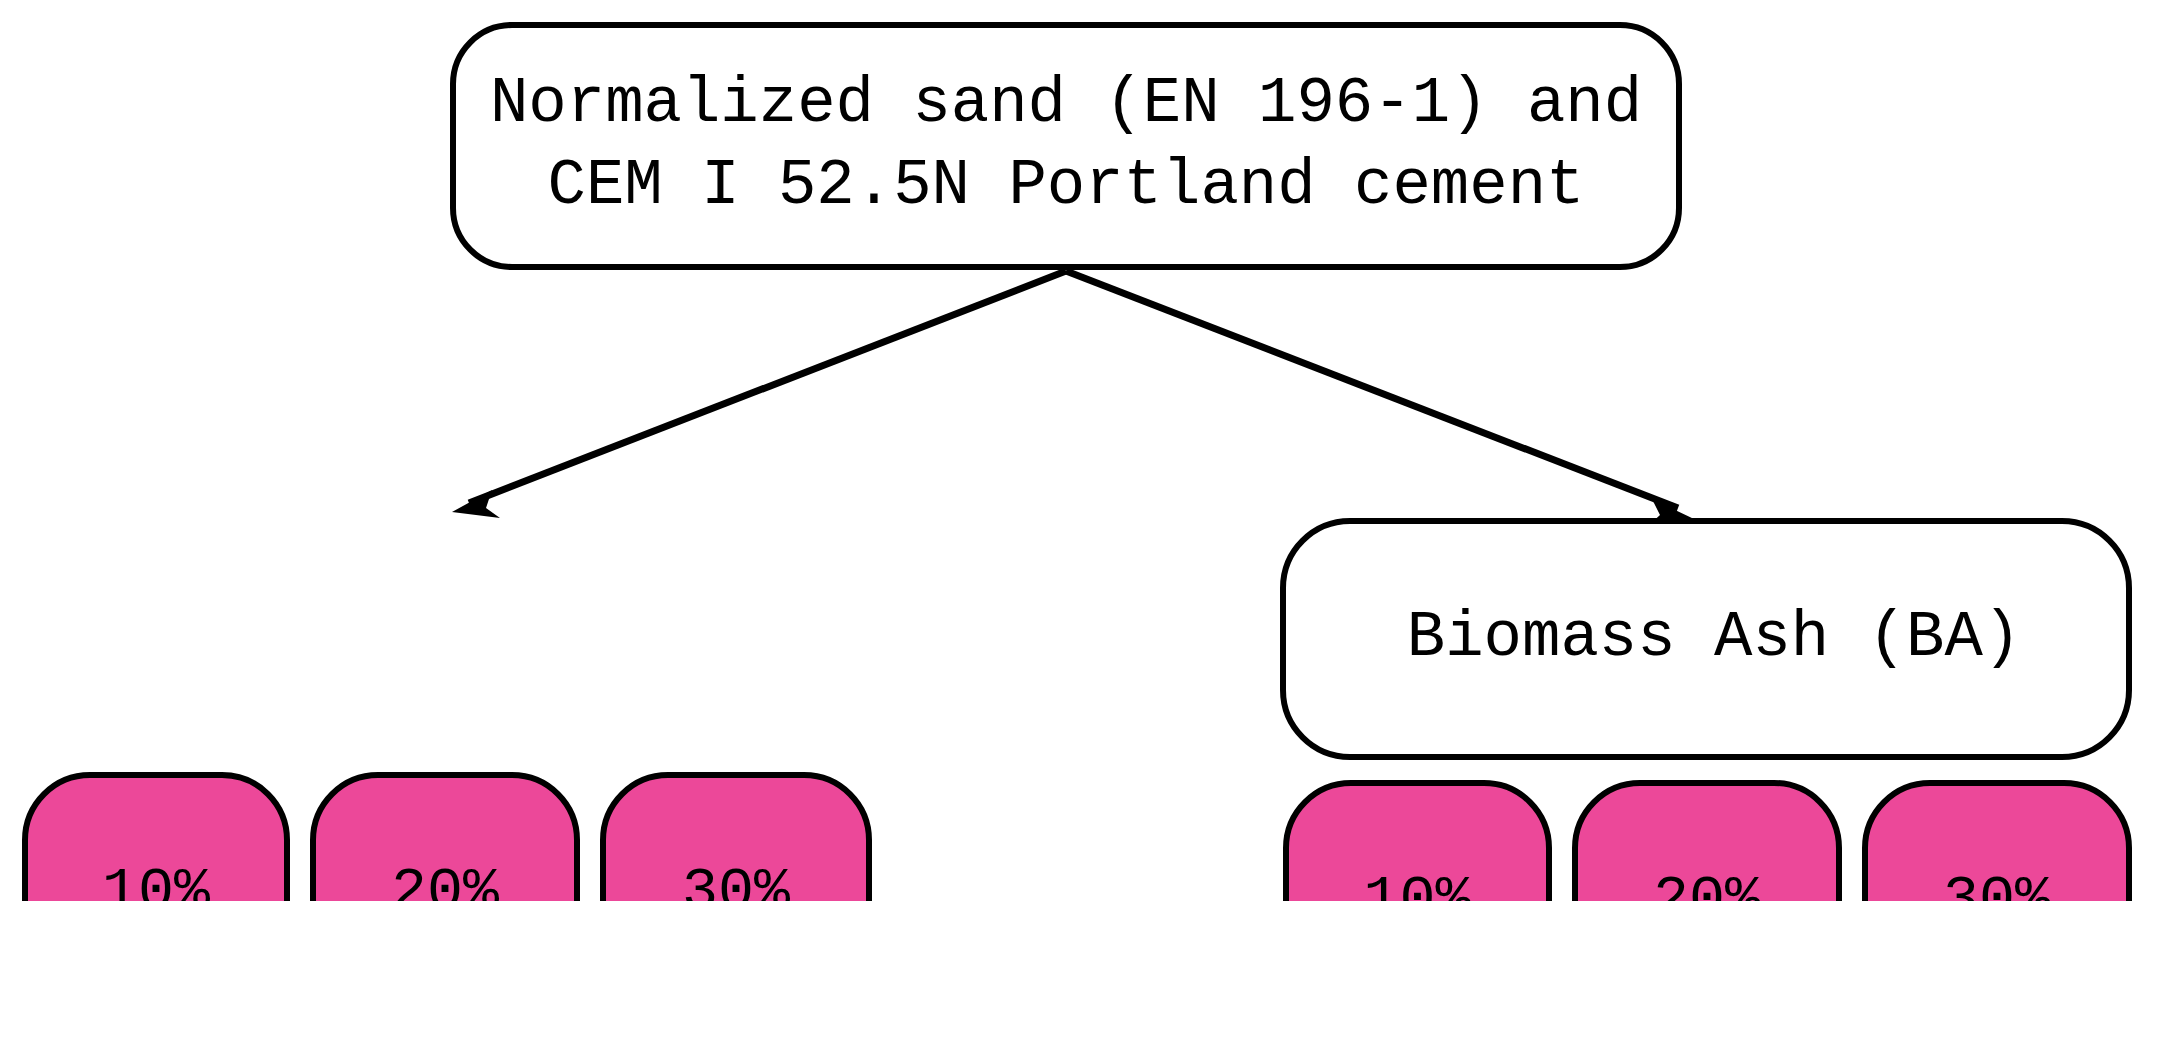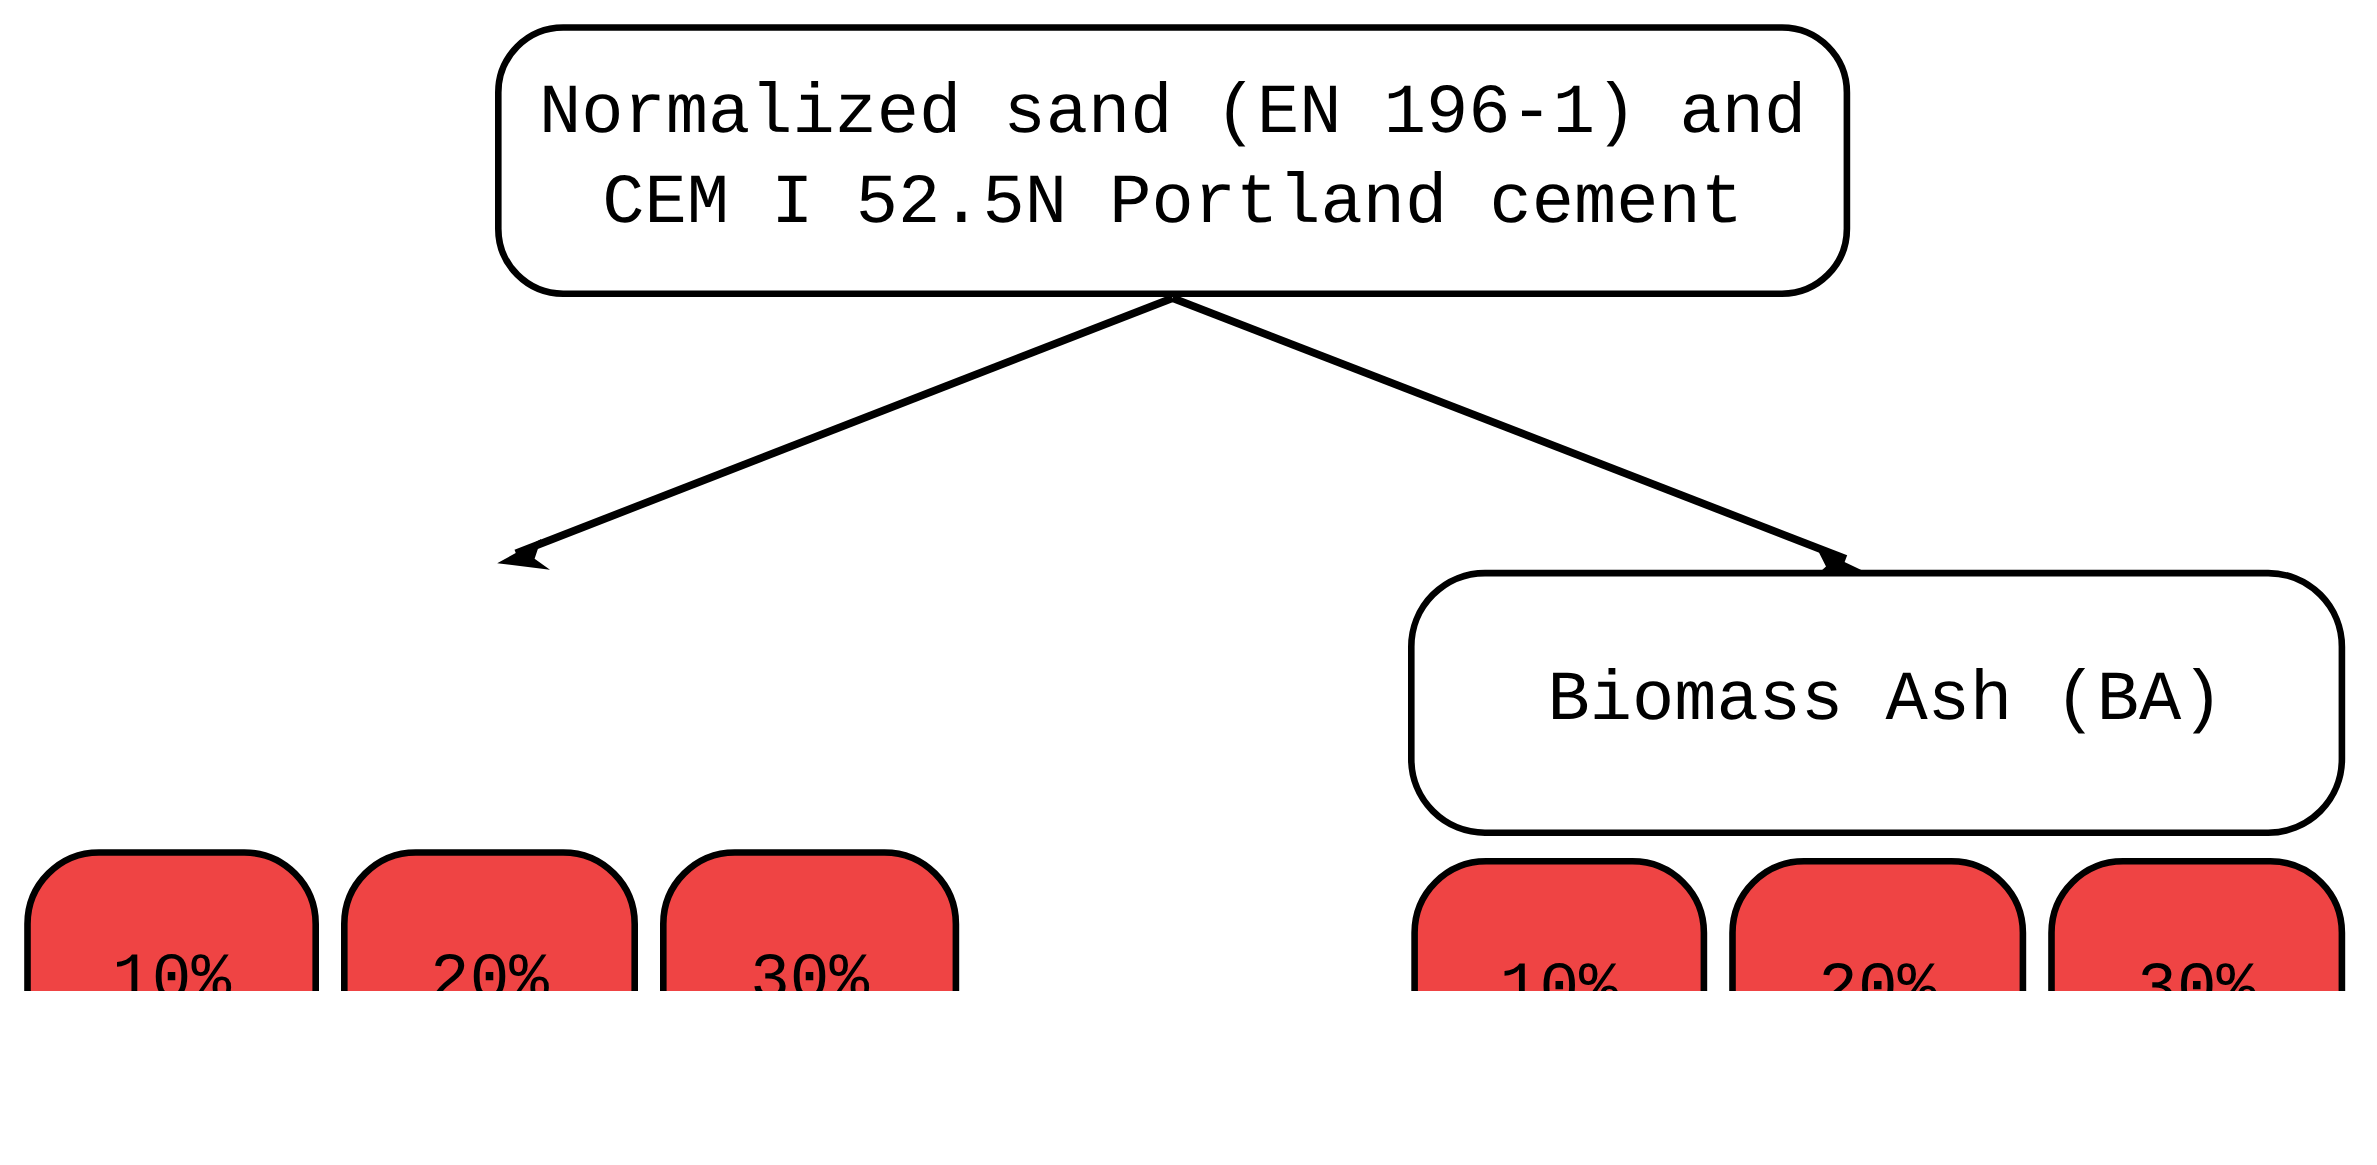--- a/index.html
+++ b/index.html
@@ -53,21 +53,21 @@
     top: 518px;
     width: 852px;
     height: 242px;
     border-radius: 70px;
     font-size: 64px;
     padding-left: 16px;
   }
   .pct-node {
     position: absolute;
     box-sizing: border-box;
-    background: #ef4444;
+    background: #ec4899;
     border: 6px solid #000000;
     border-radius: 68px;
     display: flex;
     align-items: center;
     justify-content: center;
     font-size: 60px;
     height: 240px;
     color: #000000;
   }
   .fa-pct { top: 772px; }

